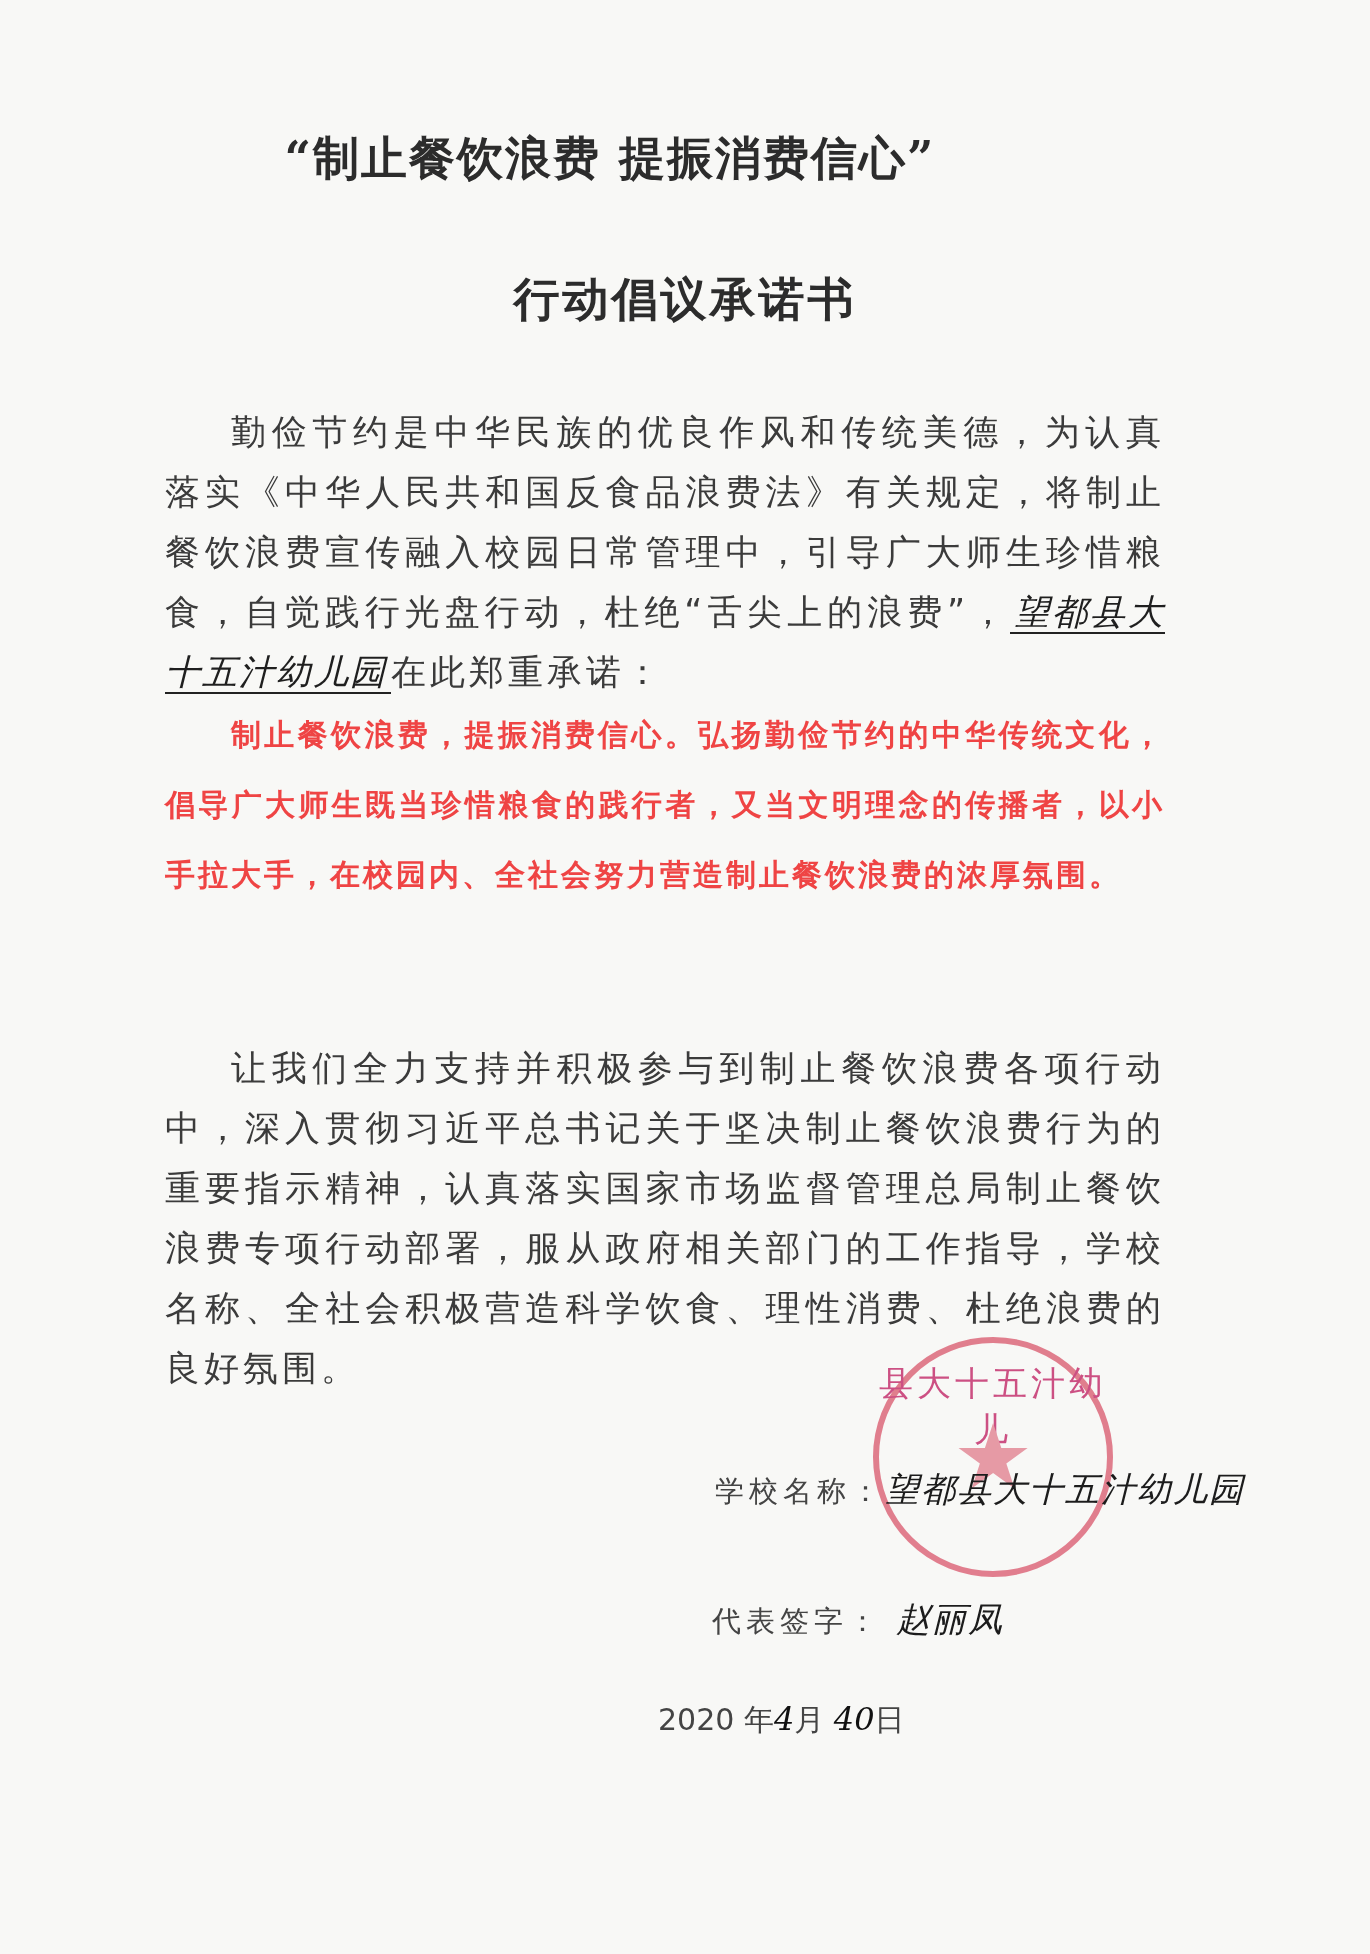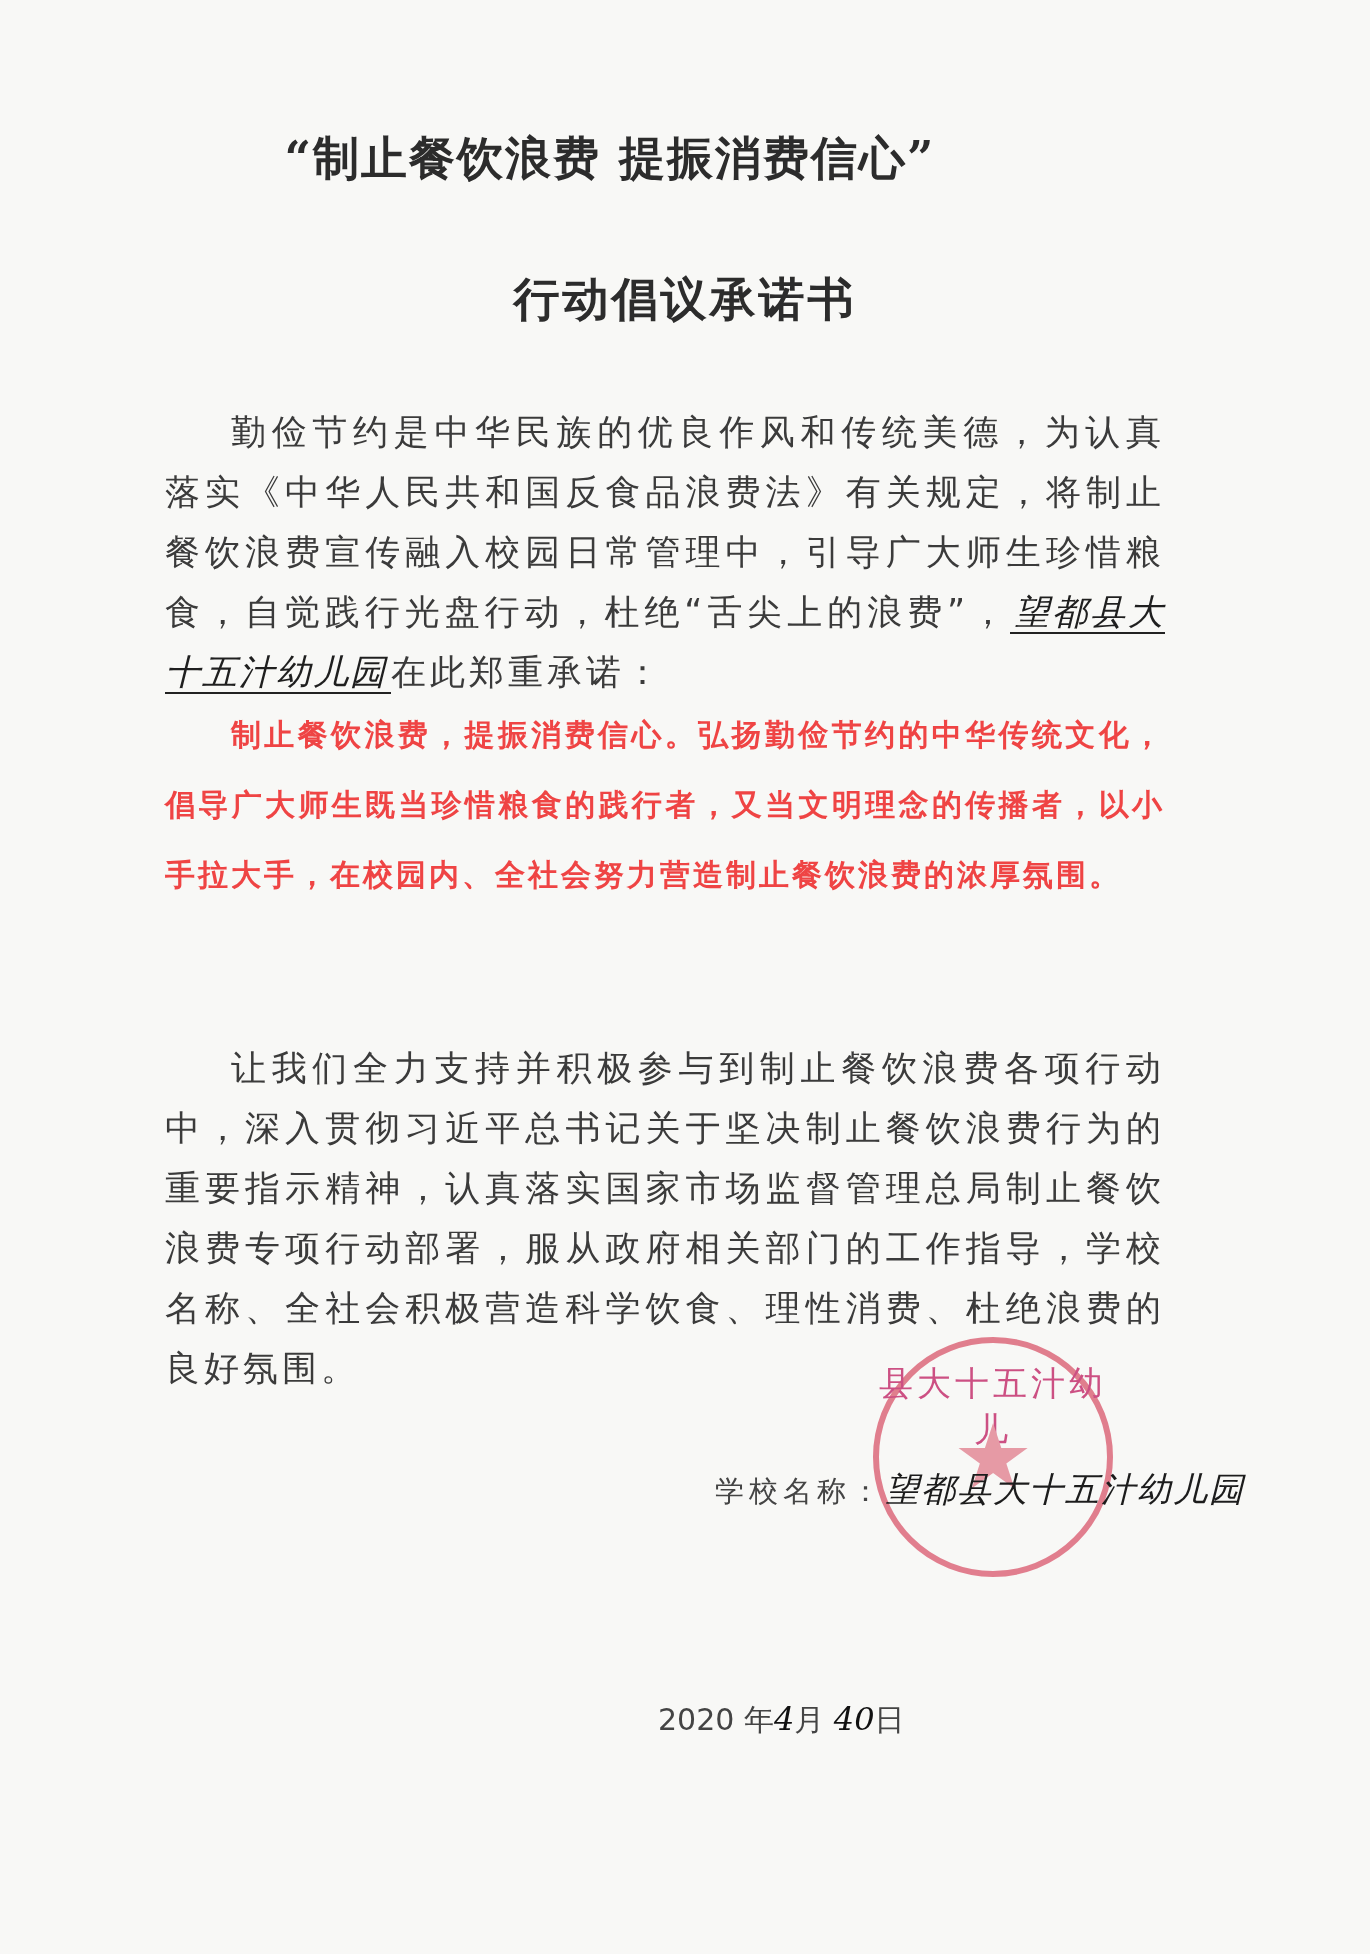--- a/index.html
+++ b/index.html
@@ -81,18 +81,22 @@
 
   <div class="stamp">
     <div class="stamp-text">县大十五汁幼儿</div>
     <div class="stamp-star">★</div>
   </div>
 
   <div class="sig-row school-row">
     <span>学校名称：</span><span class="handwrite">望都县大十五汁幼儿园</span>
   </div>
 
+  <div class="sig-row rep-row">
+    <span>代表签字：</span>
+    <span class="handwrite">赵丽凤</span>
+  </div>
 
   <div class="date-row">
     <span>2020 年</span><span class="hw">4</span><span>月</span>
     <span class="hw">40</span><span>日</span>
   </div>
 </div>
 
 </body></html>

